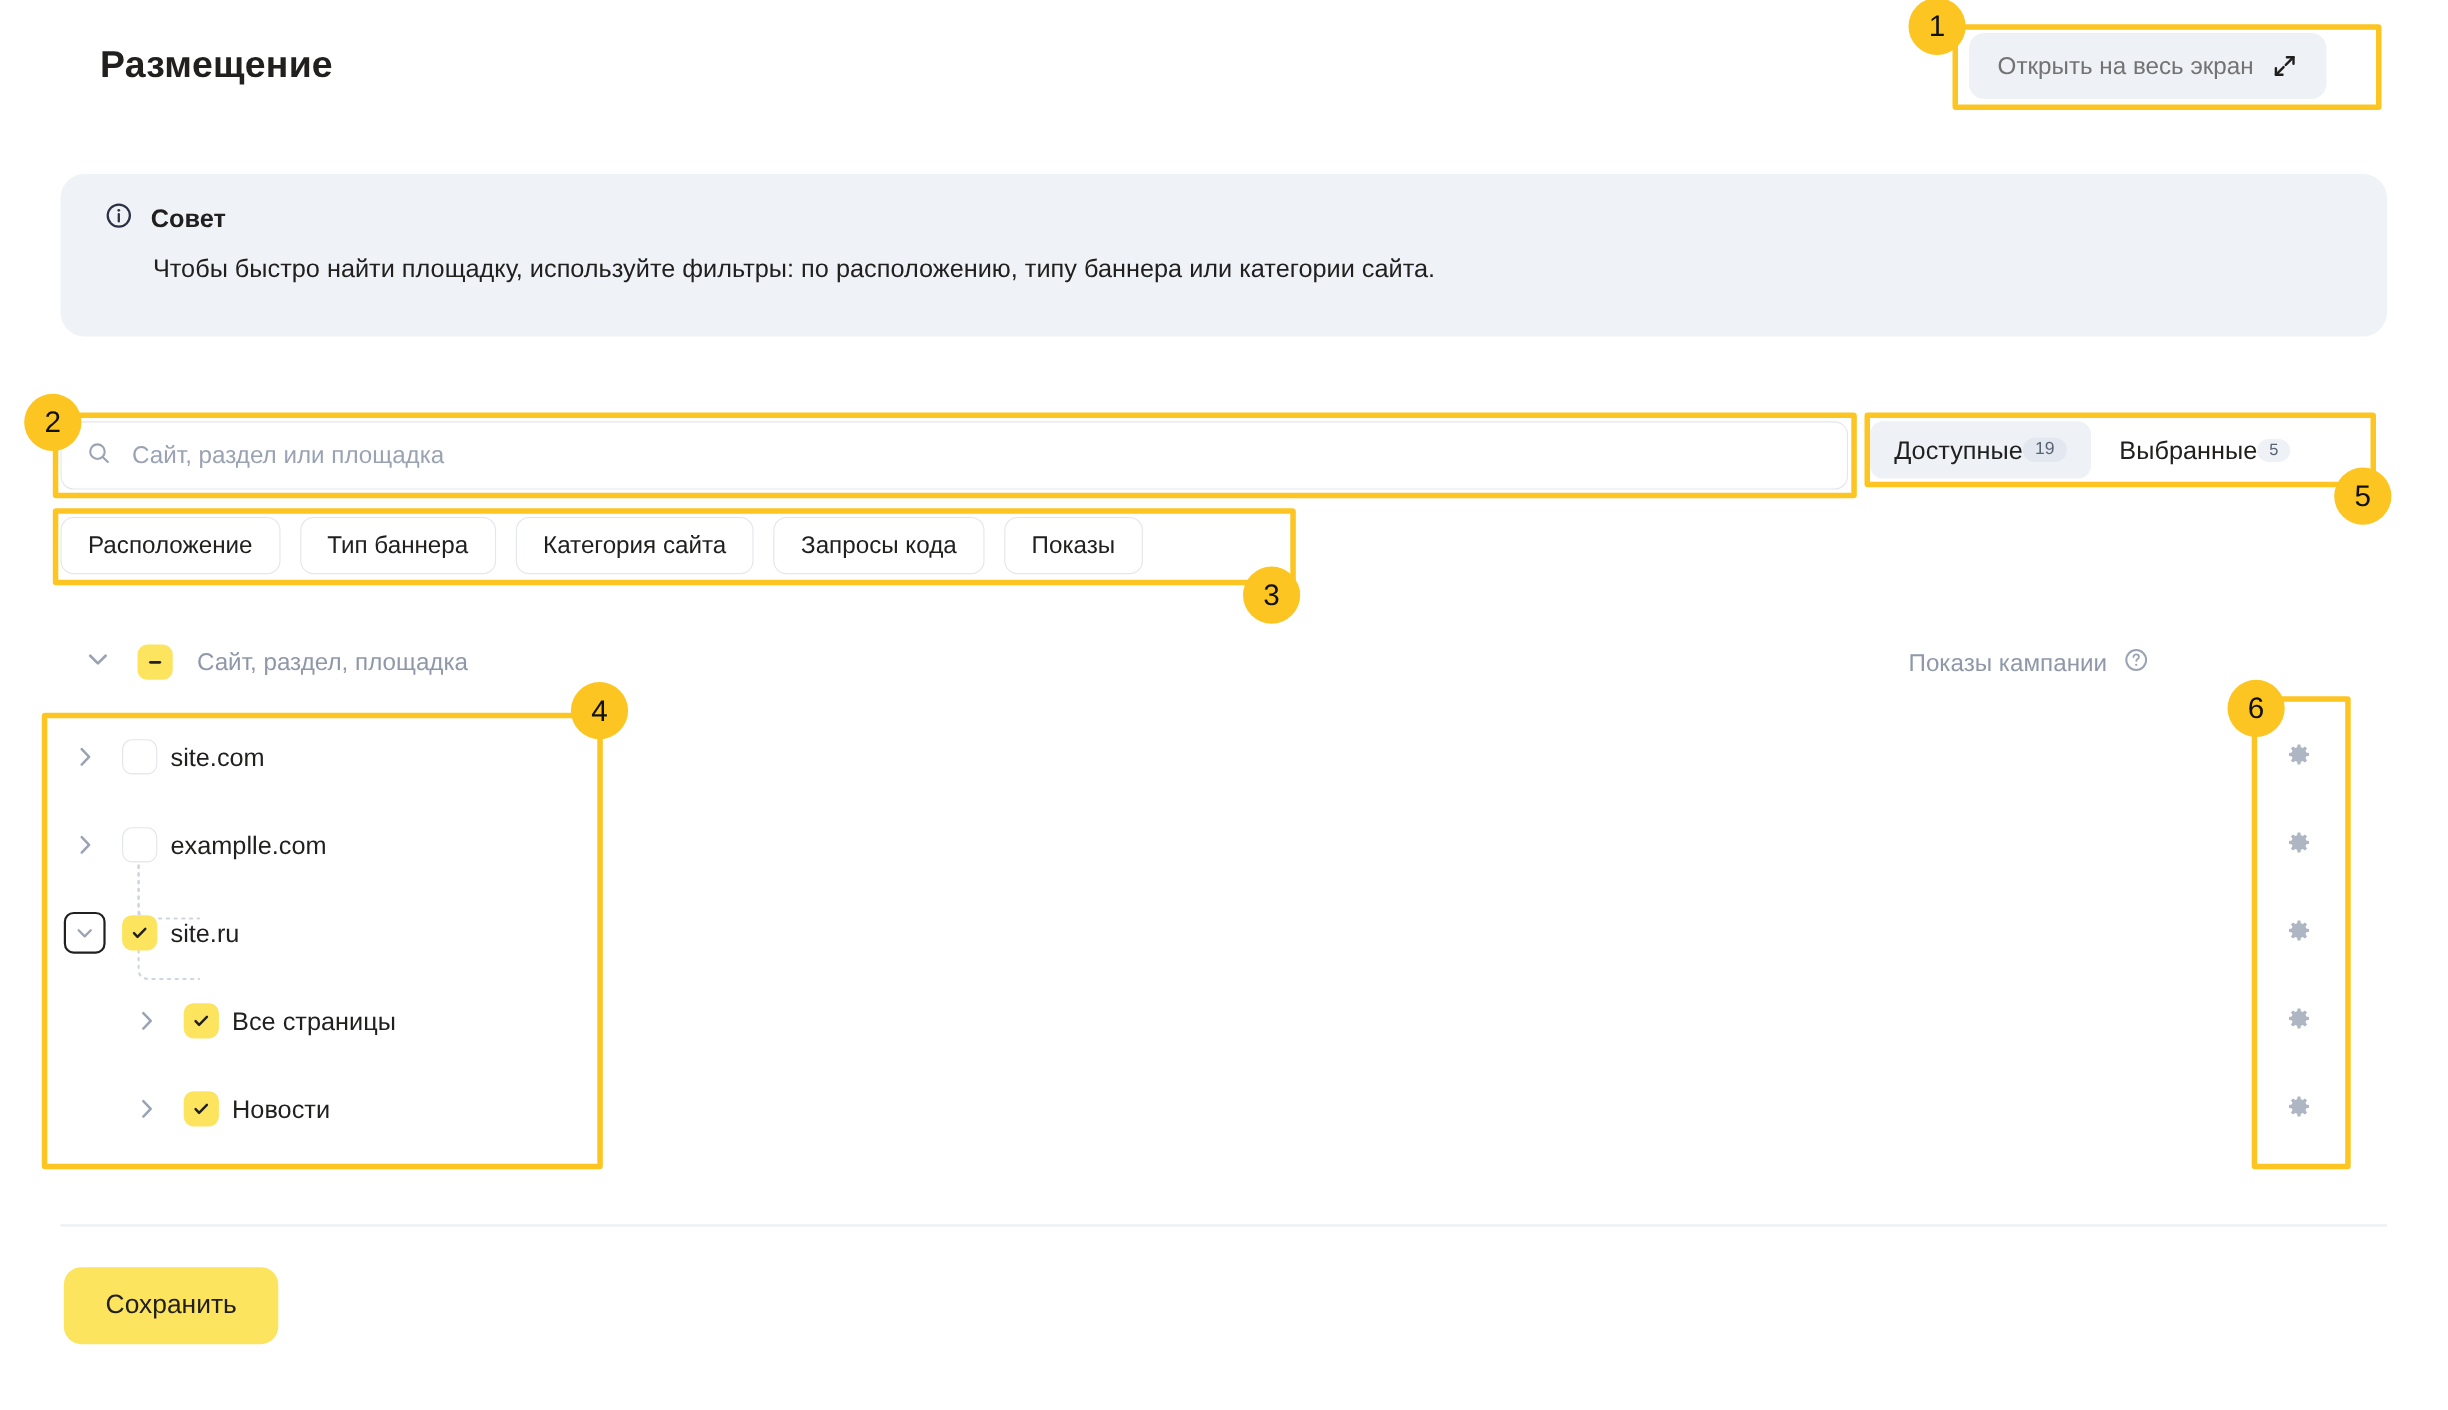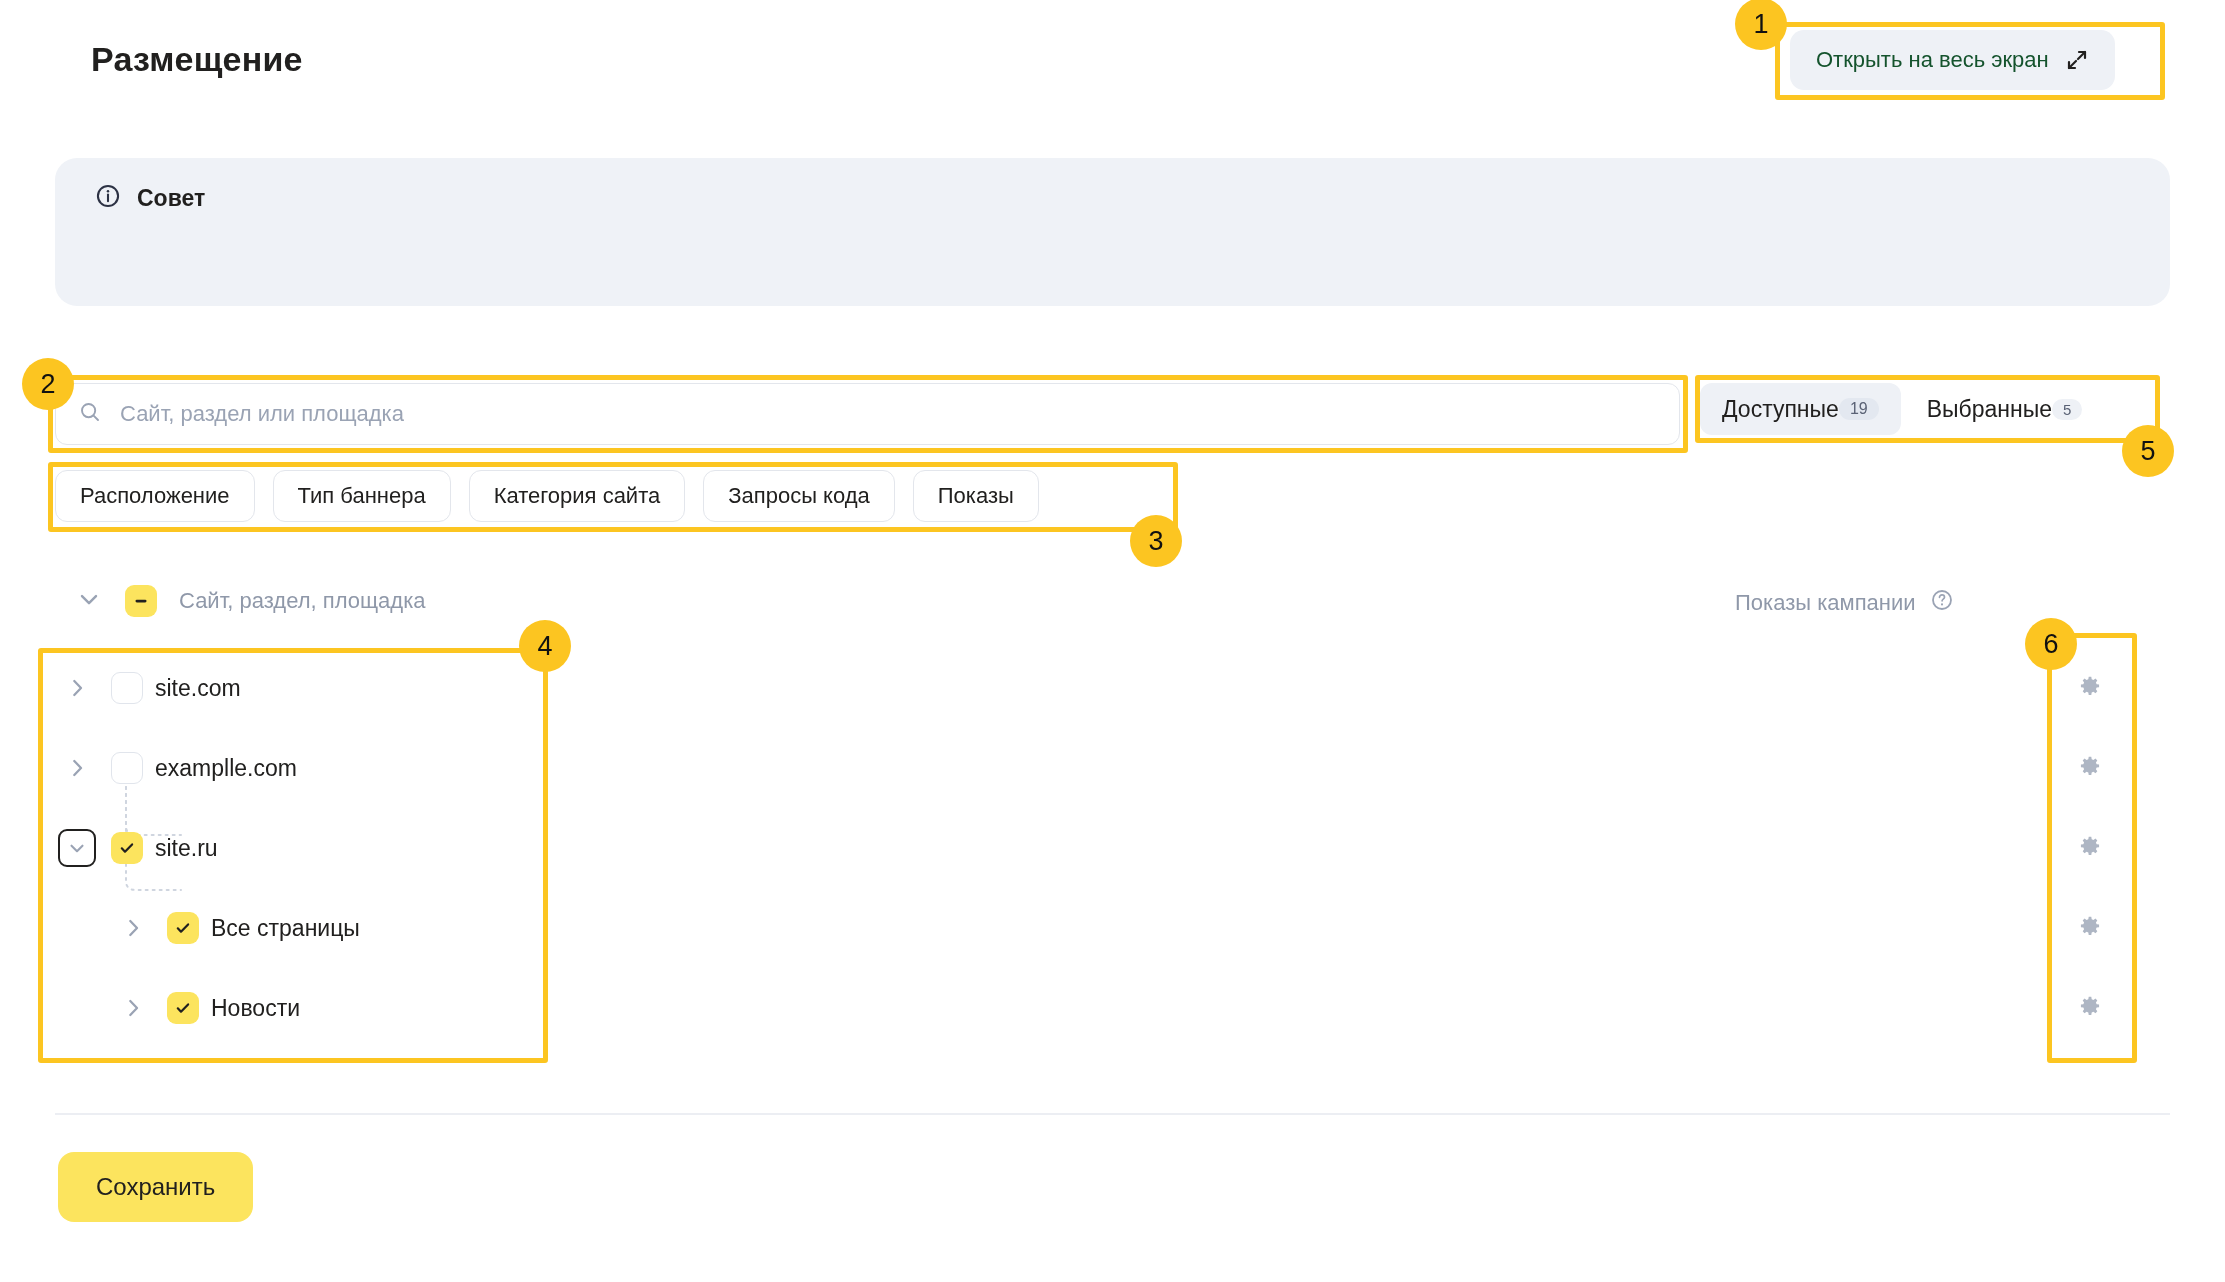--- a/index.html
+++ b/index.html
@@ -17,21 +17,21 @@
     font-size: 34px; font-weight: 700; color: #21201f; letter-spacing: .2px; margin-left: 36px;
   }
 
   
   .fs-btn {
     position: absolute; left: 1790px; top: 30px;
     height: 60px; display: flex; align-items: center; gap: 16px;
     padding: 0 26px; border-radius: 14px;
     background: #eef1f6; border: none; cursor: pointer;
     font-family: "Liberation Sans", sans-serif;
-    font-size: 22px; color: #14532d;
+    font-size: 22px; color: #737373;
   }
   .fs-btn .icon-exp { display:flex; align-items:center; }
 
   
   .tip-card {
     position: absolute; left: 55px; top: 158px;
     width: 2115px; height: 148px;
     background: #eff2f7; border-radius: 22px;
   }
   .tip-head {
@@ -171,20 +171,21 @@
     <div class="tip-head">
       <span>
         <svg width="26" height="26" viewBox="0 0 24 24" fill="none">
           <circle cx="12" cy="12" r="9.3" stroke="#2c3244" stroke-width="1.9"></circle>
           <circle cx="12" cy="7.6" r="1.15" fill="#2c3244"></circle>
           <path d="M12 10.7v6.2" stroke="#2c3244" stroke-width="1.9" stroke-linecap="round"></path>
         </svg>
       </span>
       <span class="tip-title">Совет</span>
     </div>
+    <div class="tip-body">Чтобы быстро найти площадку, используйте фильтры: по расположению, типу баннера или категории сайта.</div>
   </div>
 
   <div class="search-wrap">
     <span>
       <svg width="24" height="24" viewBox="0 0 24 24" fill="none">
         <circle cx="10.6" cy="10.6" r="6.6" stroke="#9aa3b4" stroke-width="1.9"></circle>
         <path d="M15.6 15.6L20 20" stroke="#9aa3b4" stroke-width="1.9" stroke-linecap="round"></path>
       </svg>
     </span>
     <input class="search-input" type="text" placeholder="Сайт, раздел или площадка" style="">

